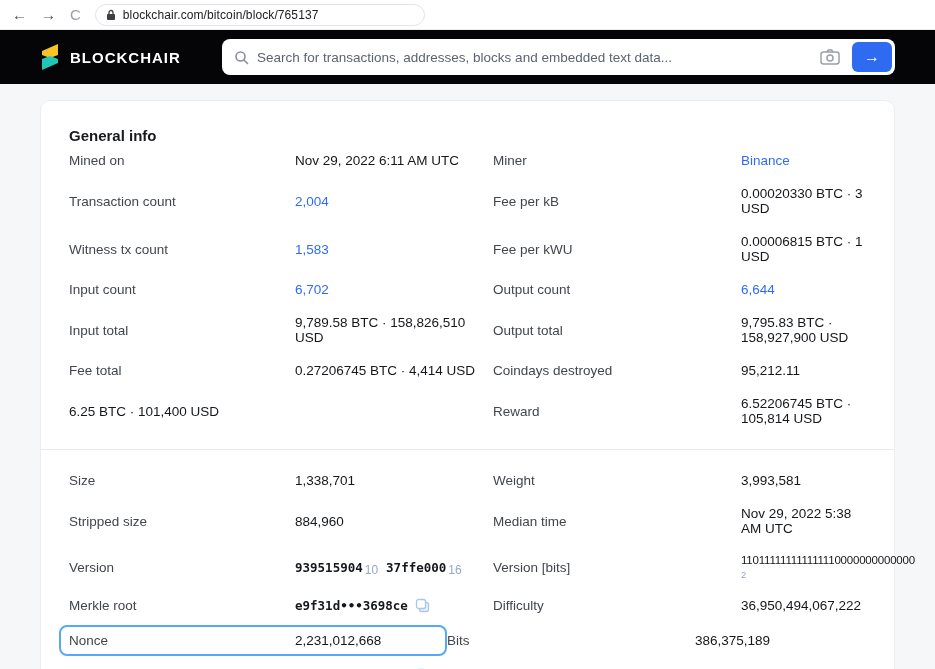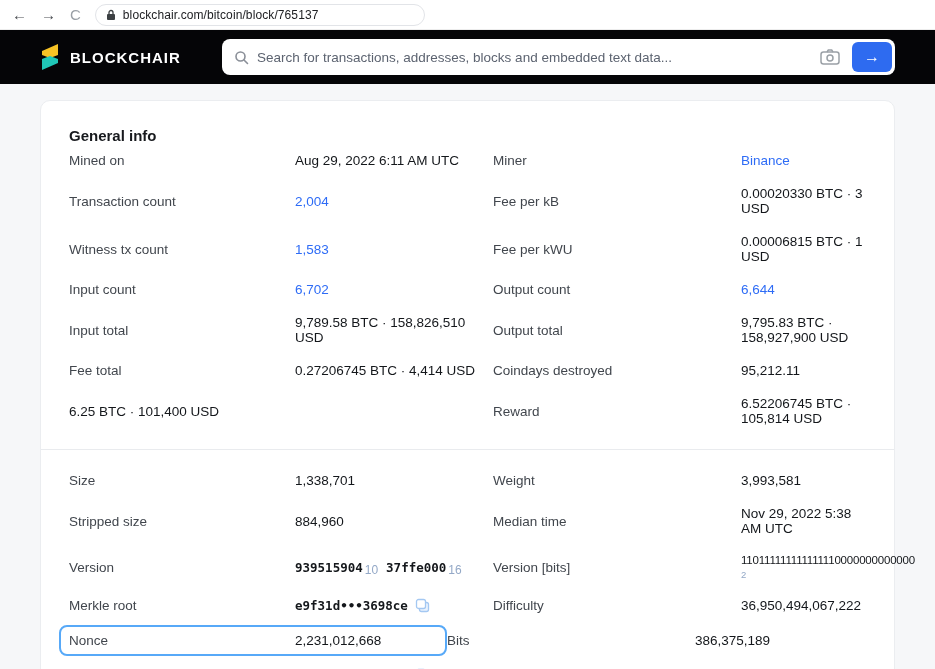--- a/index.html
+++ b/index.html
@@ -121,21 +121,21 @@
   </div>
 </header>
 
 <div class="main">
   <div class="card">
     <div class="card-title">General info</div>
 
     <div class="trow">
       <div class="pair pl">
         <div class="label">Mined on</div>
-        <div class="value">Aug 29, 2022 6:11 AM UTC</div>
+        <div class="value">Nov 29, 2022 6:11 AM UTC</div>
       </div>
       <div class="pair pr">
         <div class="label">Miner</div>
         <div class="value link">Binance</div>
       </div>
     </div>
 
     <div class="trow">
       <div class="pair pl">
         <div class="label">Transaction count</div>

